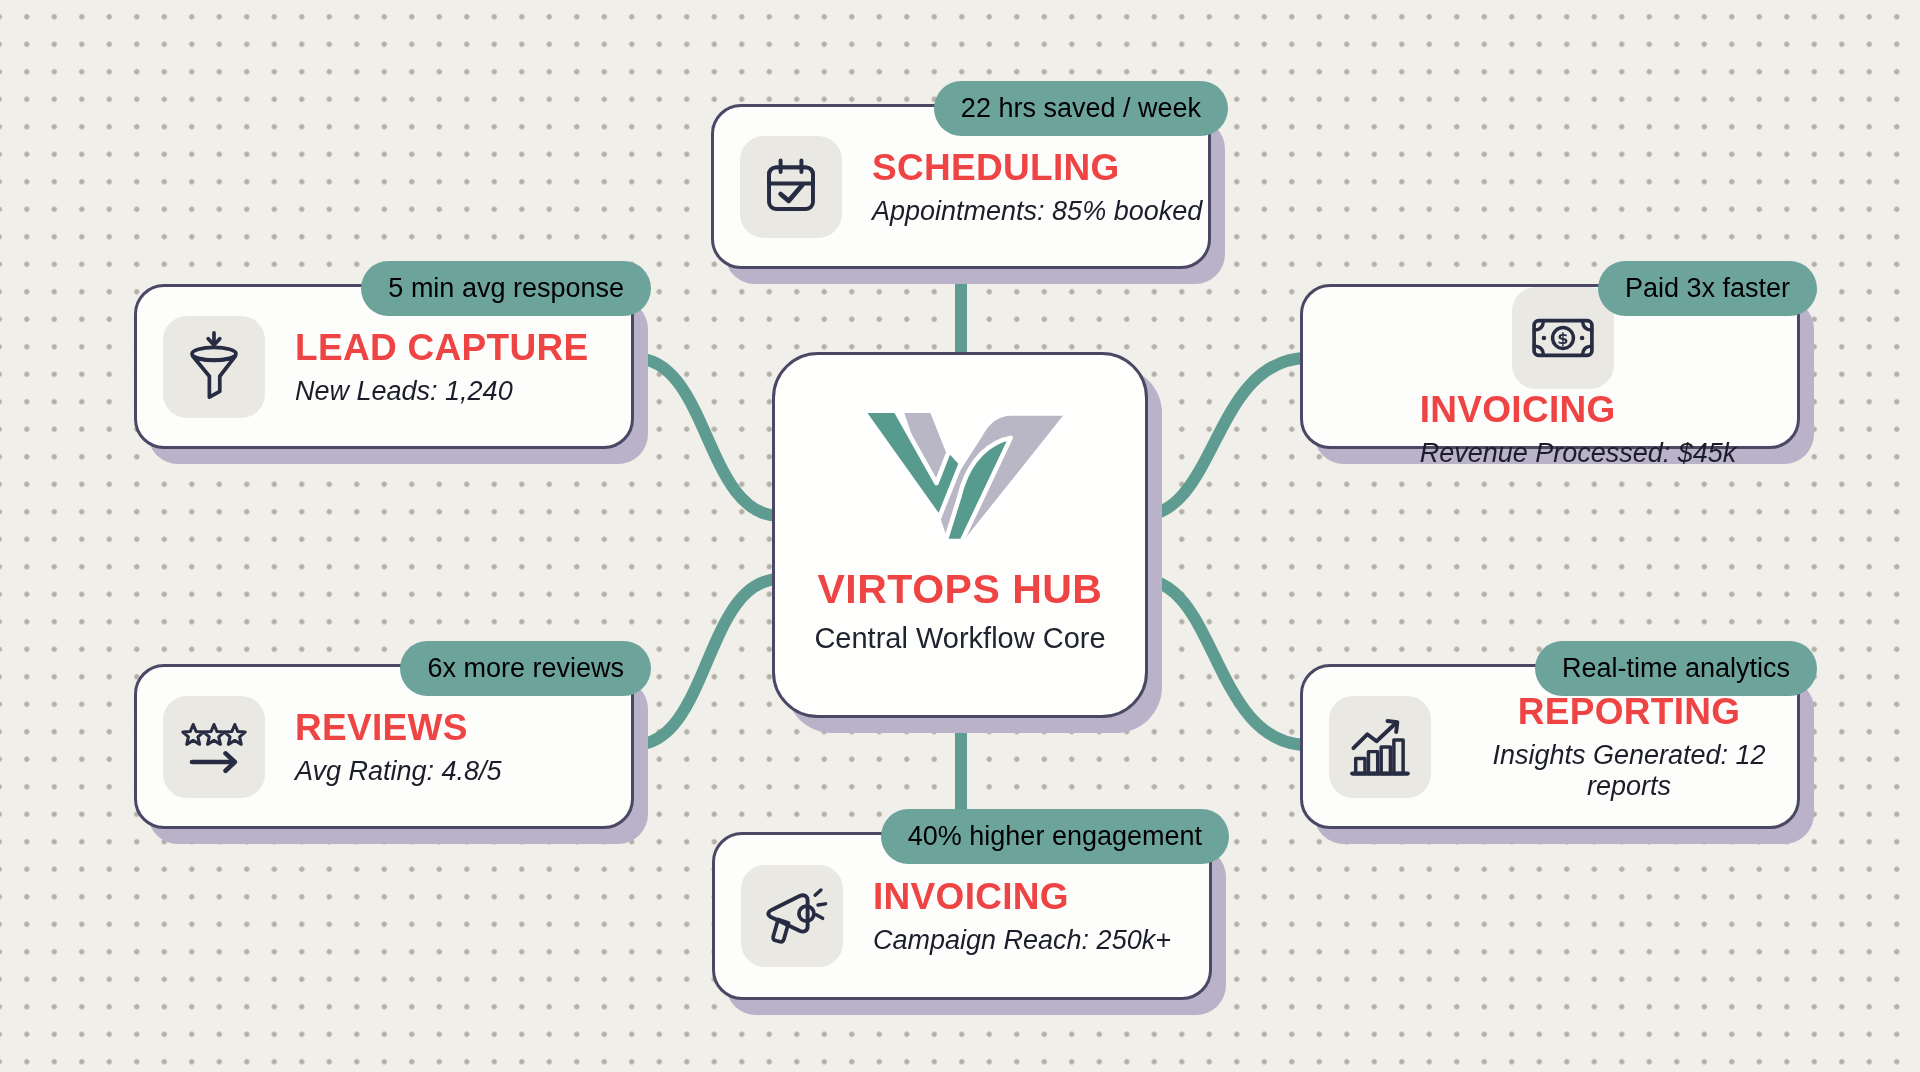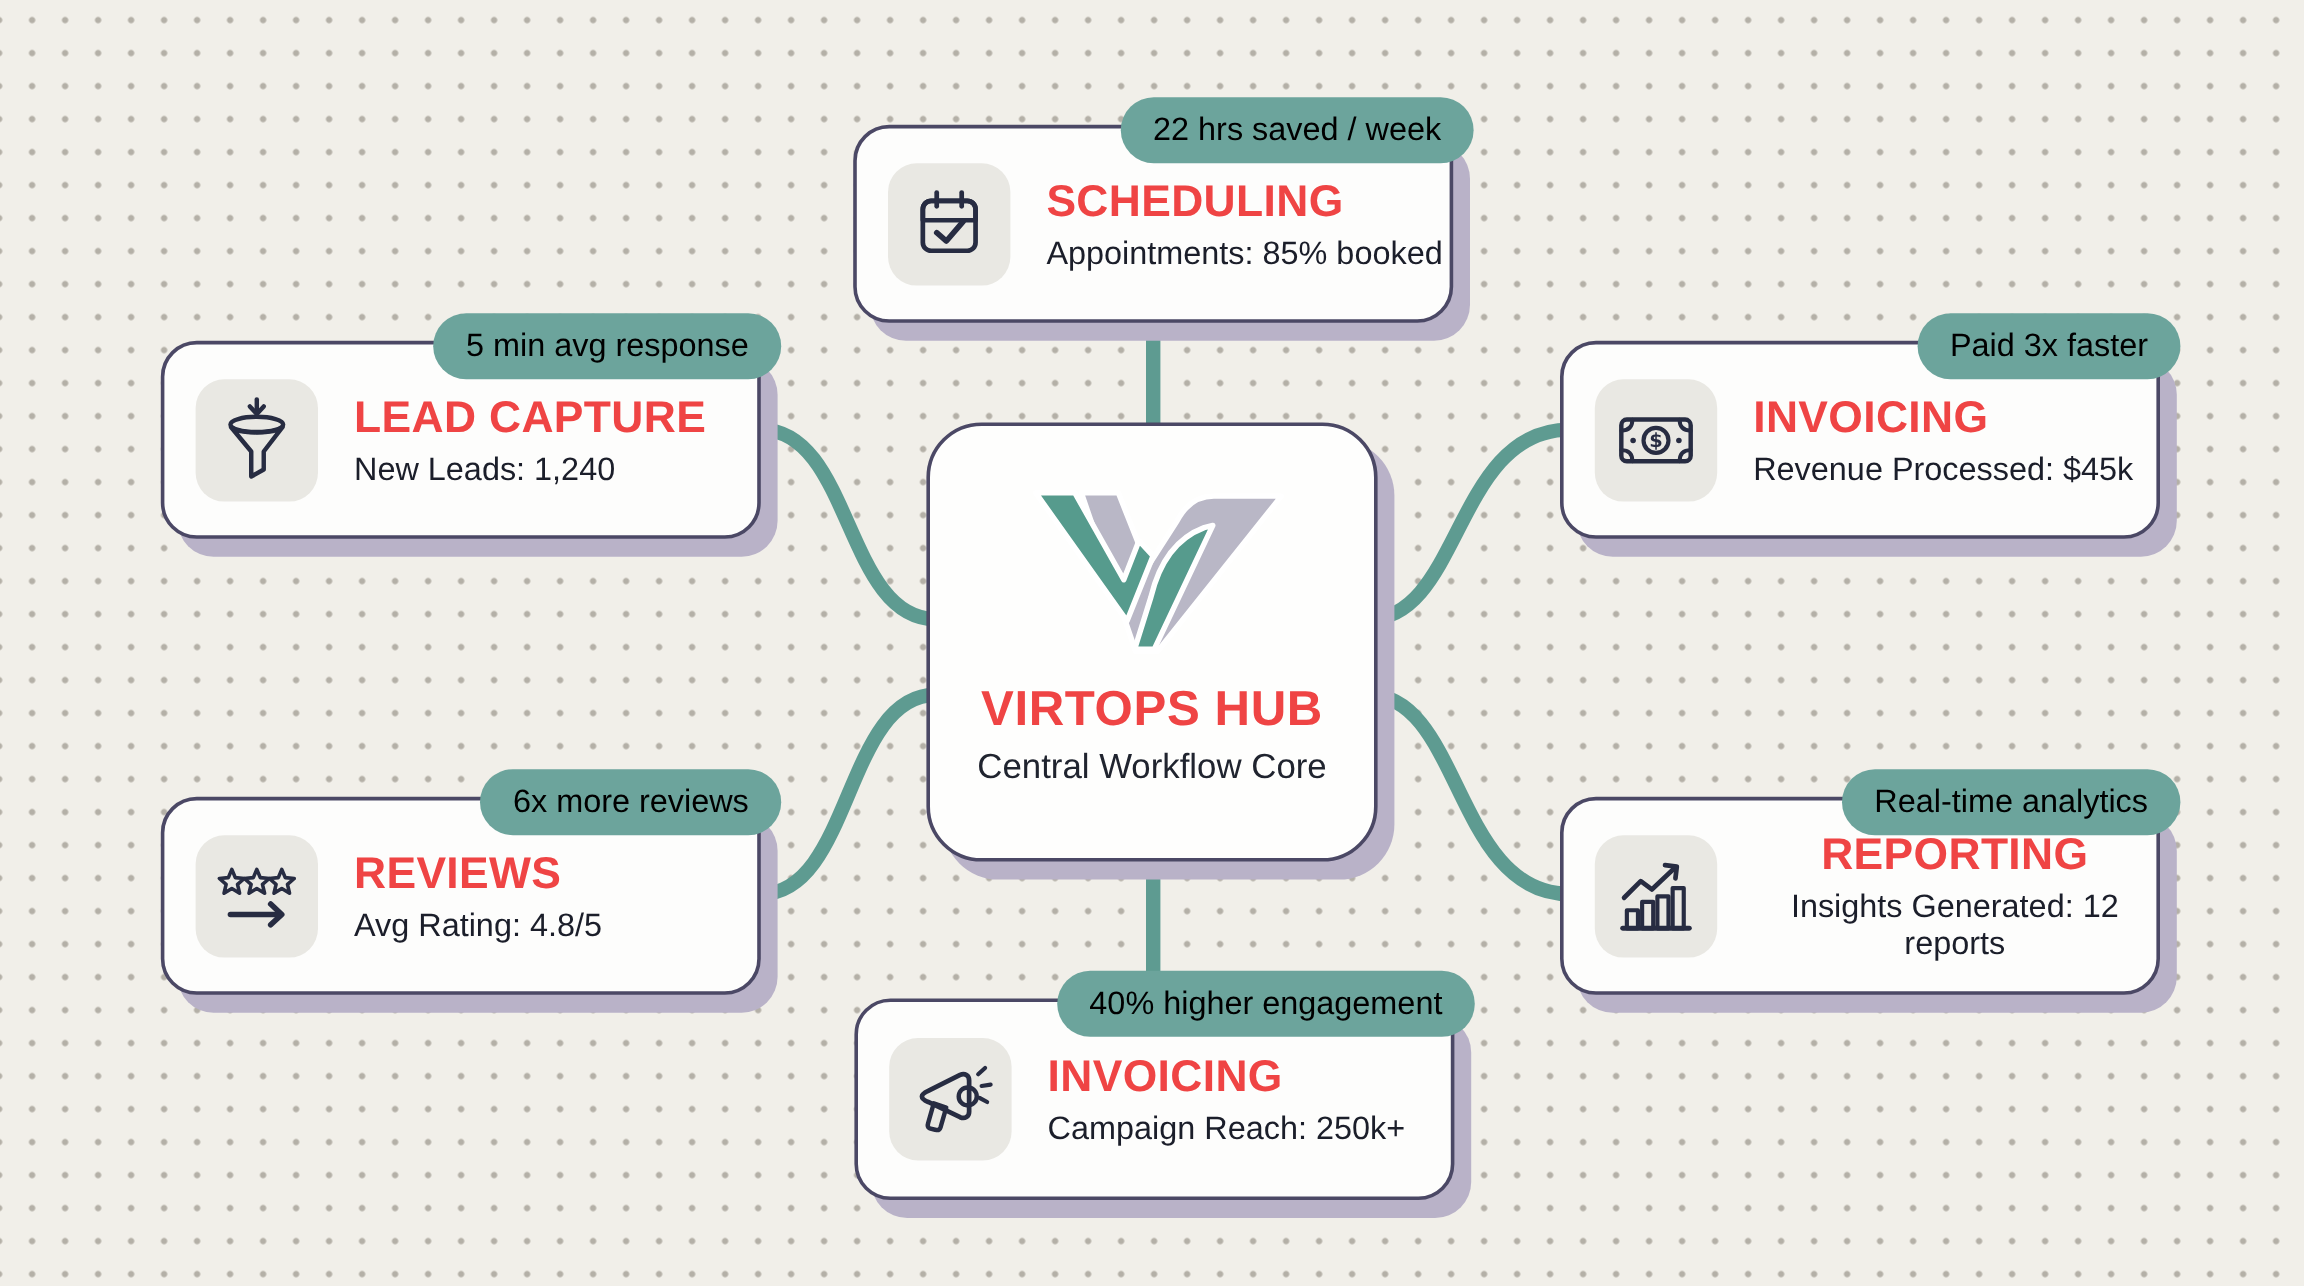--- a/index.html
+++ b/index.html
@@ -14,39 +14,39 @@
   .connectors path{fill:none;stroke:#5e9b91;stroke-width:12;stroke-linecap:round;}
 
   .node{
     position:absolute;z-index:1;width:500px;height:165px;box-sizing:border-box;
     background:#fdfdfc;border:3.5px solid #4b4865;border-radius:30px;
     box-shadow:14px 15px 0 0 #b9b2c8;
     display:flex;align-items:center;padding-left:26px;
   }
   .pos-scheduling{left:711px;top:104px;}
   .pos-lead{left:134px;top:284px;}
-  .pos-invoicing{left:1300px;top:284px;}
+  .pos-invoicing{left:1300px;top:284px;flex-direction:column;}
   .pos-reviews{left:134px;top:664px;}
   .pos-reporting{left:1300px;top:664px;text-align:center;}
   .pos-marketing{left:712px;top:832px;height:168px;}
 
   .badge{
     position:absolute;top:-26px;right:-20px;z-index:2;
     background:#6ca49c;color:#000000;
     height:55px;line-height:55px;padding:0 27px;border-radius:28px;
     font-size:27px;white-space:nowrap;
   }
   .tile{
     flex:0 0 auto;width:102px;height:102px;background:#e9e8e3;border-radius:24px;
     display:flex;align-items:center;justify-content:center;
   }
   .tile svg{width:74px;height:74px;}
   .texts{margin-left:30px;min-width:0;}
   .node-title{font-size:37px;font-weight:bold;color:#ef4444;letter-spacing:.3px;}
-  .node-stat{font-size:27px;color:#1b1e2a;margin-top:7px;}
+  .node-stat{font-size:27px;color:#1b1e2a;margin-top:7px;font-style:italic;}
 
   .hub{
     position:absolute;z-index:1;left:772px;top:352px;width:376px;height:366px;box-sizing:border-box;
     background:#fefefd;border:3.5px solid #4b4865;border-radius:46px;
     box-shadow:14px 15px 0 0 #b9b2c8;text-align:center;
   }
   .hub-logo{width:250px;height:172px;margin-top:34px;}
   .hub-title{font-size:41px;font-weight:bold;color:#ef4444;margin-top:1px;letter-spacing:.5px;}
   .hub-subtitle{font-size:29px;color:#20242f;margin-top:9px;}
 

